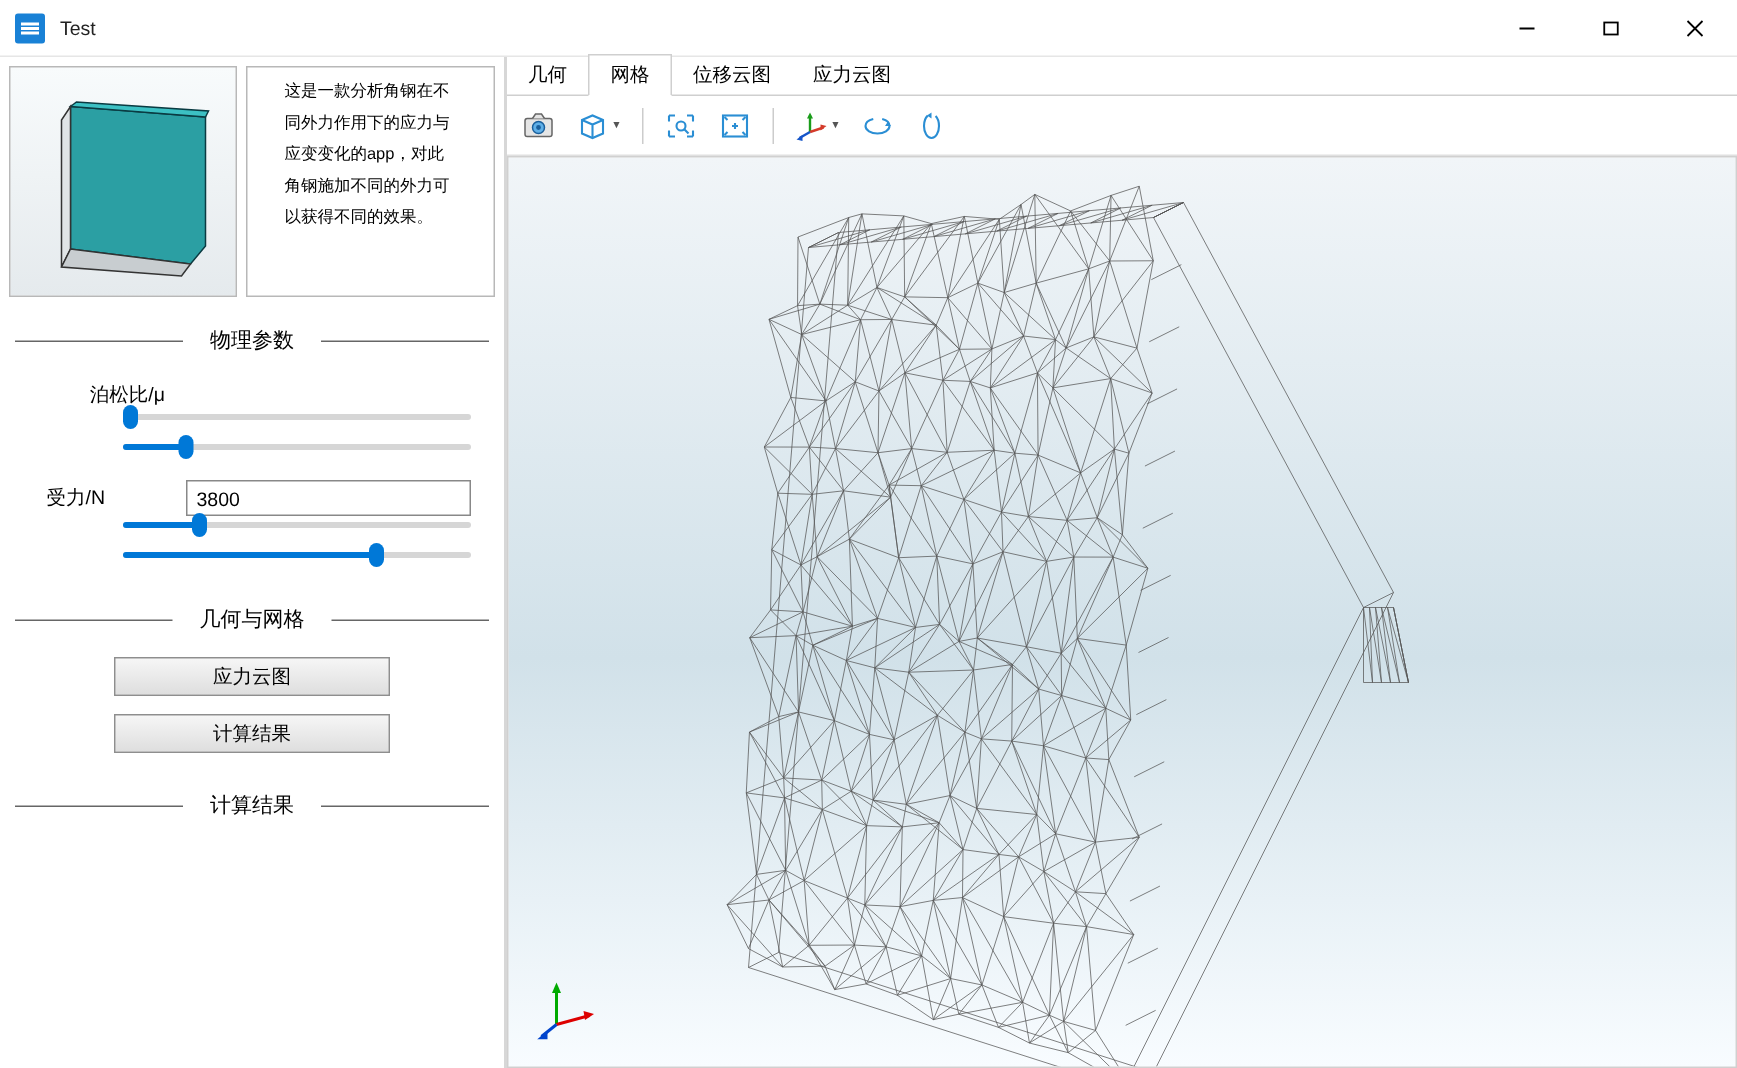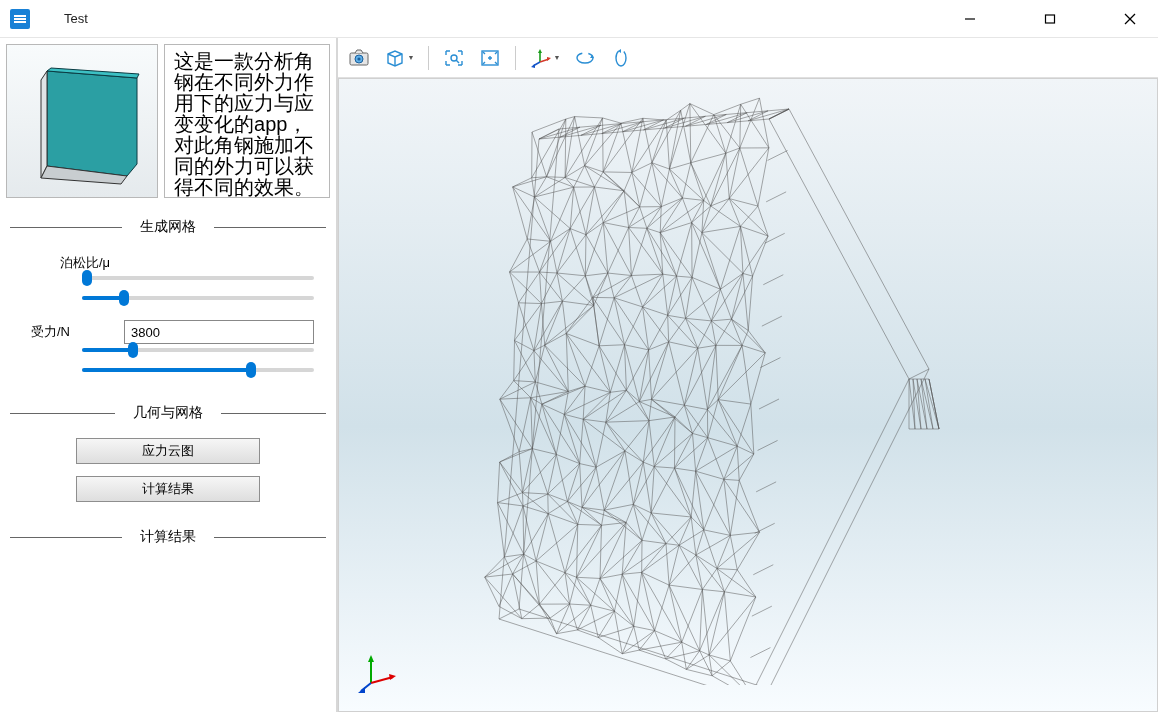--- a/index.html
+++ b/index.html
@@ -12,21 +12,20 @@
     width: 1158px;
     height: 712px;
     overflow: hidden;
   }
   .titlebar {
     height: 38px;
     background: #fff;
     display: flex;
     align-items: center;
     border-bottom: 1px solid #e6e6e6;
-    gap: 24px;
   }
   .titlebar .app-icon {
     width: 20px; height: 20px;
     margin: 0 10px;
     display: flex; align-items: center; justify-content: center;
     background: #1981d6;
     border-radius: 2px;
   }
   .titlebar .app-icon svg { display: block; }
   .titlebar .title { flex: 0 0 auto; font-size: 13px; color: #222; }
@@ -54,22 +53,22 @@
     gap: 6px;
   }
   .thumb-box, .desc-box {
     border: 1px solid #b8b8b8;
     background: linear-gradient(to bottom, #f8fbfc 0%, #e5eaed 100%);
     height: 154px;
   }
   .thumb-box { width: 156px; padding: 6px; display: flex; align-items: center; justify-content: center;}
   .desc-box {
     width: 170px;
-    padding: 6px 9px;
-    font-size: 20px;
+    padding: 6px 25px;
+    font-size: 11px;
     line-height: 21px;
     background: #fff;
   }
 
   .section-header {
     display: flex;
     align-items: center;
     margin: 20px 4px 10px 4px;
     white-space: nowrap;
   }
@@ -259,21 +258,21 @@
           <polygon points="30,15 30,110 24,122 24,24" fill="#e0e4e6" stroke="#333" stroke-width="1"></polygon>
           <polygon points="24,122 30,110 110,120 104,128" fill="#c8cdd0" stroke="#333" stroke-width="1"></polygon>
           <polygon points="24,122 24,130 104,136 104,128" fill="#b0b5b8" stroke="#333" stroke-width="0.5" opacity="0"></polygon>
         </svg>
       </div>
       <div class="desc-box">这是一款分析角钢在不同外力作用下的应力与应变变化的app，对此角钢施加不同的外力可以获得不同的效果。</div>
     </div>
 
     <div class="section-header">
       <div class="line"></div>
-      <div class="label">生成网格</div>
+      <div class="label">物理参数</div>
       <div class="line"></div>
     </div>
 
     <div class="param-row">
       <div class="param-label">泊松比/μ</div>
     </div>
     <div class="param-slider-row">
       <div class="slider-track">
           <div class="slider-fill" style="width:2%"></div>
           <div class="slider-thumb" style="left:2%"></div>
@@ -314,20 +313,26 @@
     <button class="big-btn">计算结果</button>
 
     <div class="section-header">
       <div class="line"></div>
       <div class="label">计算结果</div>
       <div class="line"></div>
     </div>
   </div>
 
   <div class="right-pane">
+    <div class="tabstrip">
+      <button class="tab">几何</button>
+      <button class="tab active">网格</button>
+      <button class="tab">位移云图</button>
+      <button class="tab">应力云图</button>
+    </div>
 
     <div class="toolbar">
       <button class="tool-btn">
         <svg width="22" height="20" viewBox="0 0 22 20">
           <rect x="2" y="5" width="18" height="12" rx="1.5" fill="#e5e5e5" stroke="#666"></rect>
           <path d="M7 5 L9 2 L13 2 L15 5" fill="#e5e5e5" stroke="#666"></path>
           <circle cx="11" cy="11" r="4" fill="#60b0e8" stroke="#1a5f9c"></circle>
           <circle cx="11" cy="11" r="1.6" fill="#1a5f9c"></circle>
         </svg>
       </button>

